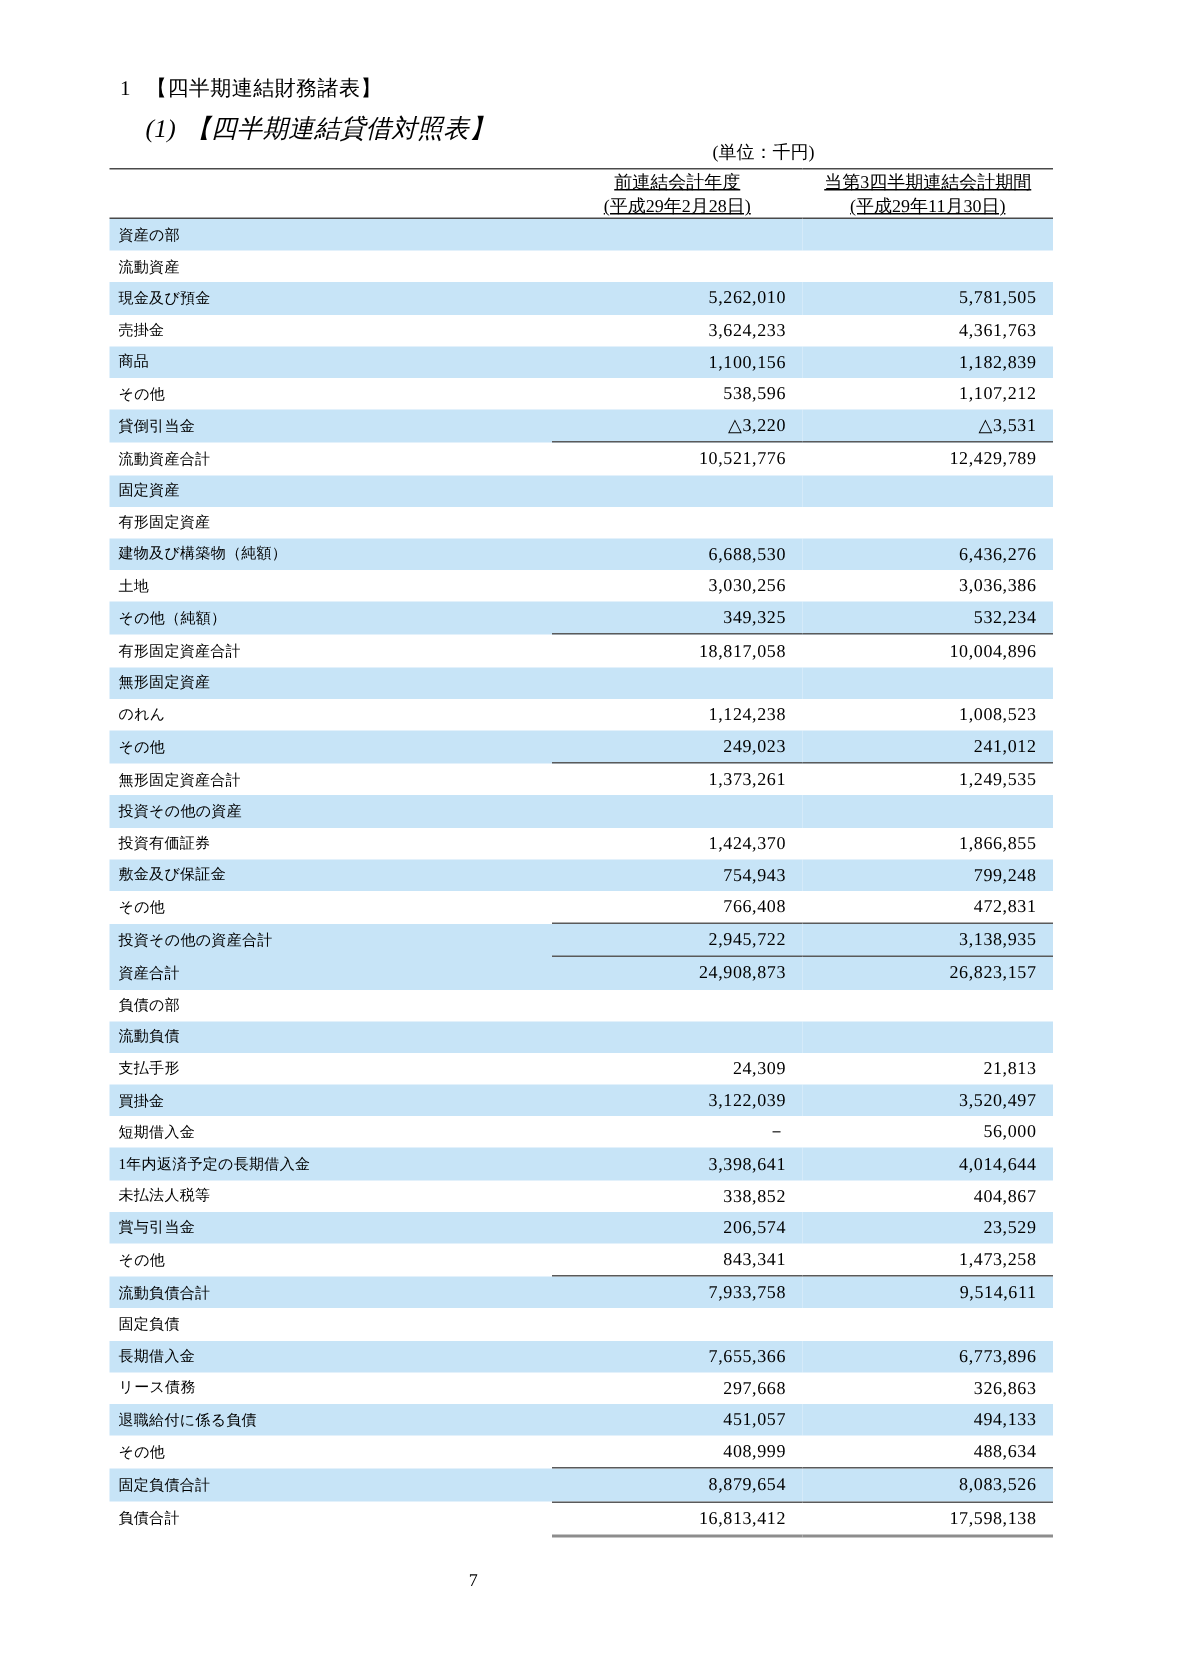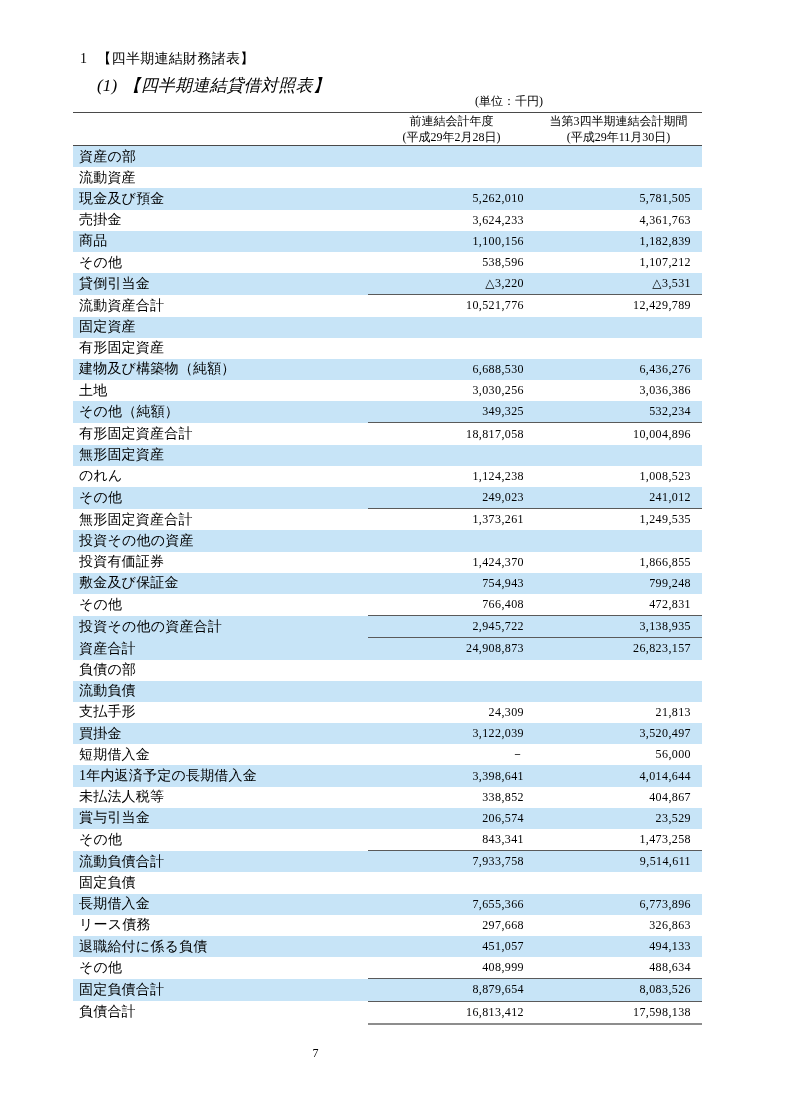--- a/index.html
+++ b/index.html
@@ -76,30 +76,31 @@
   }
 
   
   thead th {
     font-size: 12px;
     line-height: 16px;
     text-align: center;
     padding: 5px 0 6px 0;
     border-top: 1px solid #4a4a4a;
     border-bottom: 1px solid #4a4a4a;
+    text-decoration: underline;
   }
   thead th.h-label { border-top: 1px solid #4a4a4a; border-bottom: 1px solid #4a4a4a; }
   thead .h-line2 { display: block; }
 
   
   tbody tr { height: 21.2px; }
   tbody td { height: 21.2px; }
 
   td.label {
-    font-size: 14px;
+    font-size: 10px;
     white-space: nowrap;
     padding-left: 6px;
     letter-spacing: 0.2px;
   }
   td.num {
     font-size: 12px;
     text-align: right;
     padding-right: 11px;
     white-space: nowrap;
     letter-spacing: 0.4px;

